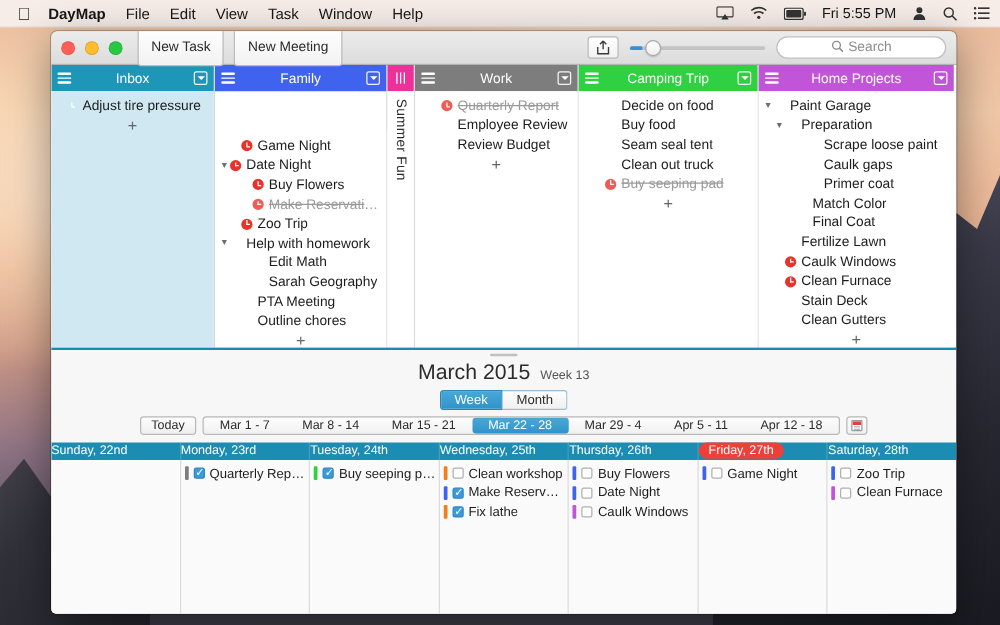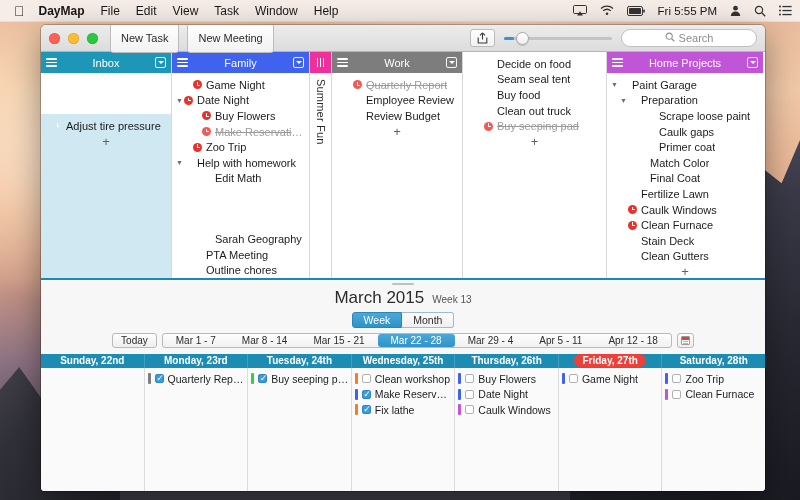--- a/index.html
+++ b/index.html
@@ -190,22 +190,22 @@
     width: 17px; height: 15px; border: 1px solid #b9b9b9; border-radius: 3px;
     background: linear-gradient(to bottom,#fdfdfd,#efefef);
     display: flex; align-items: center; justify-content: center;
   }
   .cal-glyph { width: 9px; height: 9px; border: 1px solid #9a9a9a; border-radius: 1px; background: #fff; position: relative; overflow: hidden; }
   .cal-glyph:before { content:""; position:absolute; left:0; right:0; top:0; height:2.6px; background:#e0413b; }
   .cal-glyph:after { content:""; position:absolute; left:1px; right:1px; top:4px; height:1px; background:#b5b5b5; box-shadow:0 2px 0 #b5b5b5; }
 
   .week-head { display: flex; background: #1d8cb3; margin-top: 6px; flex: 0 0 14px; }
   .week-head .dh {
-    flex: 1; text-align: center; color: #fff; font-size: 10px; line-height: 14px;
-    border-right: 1px solid rgba(255,255,255,.16); position: relative; font-weight: bold;
+    flex: 1; color: #fff; font-size: 10px; line-height: 14px;
+    border-right: 1px solid rgba(255,255,255,.16); position: relative;
   }
   .week-head .dh:last-child { border-right: none; }
   .week-head .dh.today span {
     background: #ec4038; border-radius: 7px; padding: 1px 8px; display: inline-block; line-height: 11px;
   }
   .week-body { flex: 1; display: flex; background: #fafafa; }
   .daycol { flex: 1; border-right: 1px solid #dcdcdc; padding: 3px 2px 0 3px; min-width: 0; }
   .daycol:last-child { border-right: none; }
   .ev { display: flex; align-items: center; height: 15.5px; font-size: 10.5px; color: #1c1c1c; white-space: nowrap; }
   .ev .bar { width: 3px; height: 11px; flex: 0 0 3px; margin-right: 4px; border-radius: 1px; }
@@ -315,40 +315,40 @@
               <circle cx="4.2" cy="4.2" r="3.1" fill="none" stroke="#8d8d8d" stroke-width="1.1"></circle>
               <line x1="6.5" y1="6.5" x2="9.4" y2="9.4" stroke="#8d8d8d" stroke-width="1.2"></line>
             </svg>
         </span>
         <span>Search</span>
       </div>
     </div>
   </div>
 
   <div id="board">
-      <div class="col" style="flex: 0 0 131px; gap: 41px;">
+      <div class="col" style="flex: 0 0 131px;">
         <div class="col-head" style="background: rgb(29, 150, 184);">
           <span class="ham">
             <i></i>
             <i></i>
             <i></i>
           </span>
           <span class="title">Inbox</span>
           <span class="disc"></span>
         </div>
         <div class="col-body" style="background: rgb(207, 232, 242);">
           <div class="task" style="padding-left: 3px;">
             <span class="tri"></span>
             <span class="alarm none"></span>
             <span class="lbl">Adjust tire pressure</span>
           </div>
           <div class="plus">+</div>
         </div>
       </div>
-      <div class="col" style="flex: 0 0 138px;">
+      <div class="col" style="flex: 0 0 138px; gap: 32px;">
         <div class="col-head" style="background: rgb(64, 99, 239);">
           <span class="ham">
             <i></i>
             <i></i>
             <i></i>
           </span>
           <span class="title">Family</span>
           <span class="disc"></span>
         </div>
         <div class="col-body" style="background: rgb(255, 255, 255);">
@@ -380,21 +380,21 @@
           <div class="task" style="padding-left: 3px;">
             <span class="tri">▼</span>
             <span class="alarm none"></span>
             <span class="lbl">Help with homework</span>
           </div>
           <div class="task" style="padding-left: 21px;">
             <span class="tri"></span>
             <span class="alarm none"></span>
             <span class="lbl">Edit Math</span>
           </div>
-          <div class="task" style="padding-left: 21px; margin-top: 45px;">
+          <div class="task" style="padding-left: 21px;">
             <span class="tri"></span>
             <span class="alarm none"></span>
             <span class="lbl">Sarah Geography</span>
           </div>
           <div class="task" style="padding-left: 12px;">
             <span class="tri"></span>
             <span class="alarm none"></span>
             <span class="lbl">PTA Meeting</span>
           </div>
           <div class="task" style="padding-left: 12px;">
@@ -440,35 +440,44 @@
           </div>
           <div class="task" style="padding-left: 12px;">
             <span class="tri"></span>
             <span class="alarm none"></span>
             <span class="lbl">Review Budget</span>
           </div>
           <div class="plus">+</div>
         </div>
       </div>
       <div class="col" style="flex: 0 0 144px;">
+        <div class="col-head" style="background: rgb(47, 209, 66);">
+          <span class="ham">
+            <i></i>
+            <i></i>
+            <i></i>
+          </span>
+          <span class="title">Camping Trip</span>
+          <span class="disc"></span>
+        </div>
         <div class="col-body" style="background: rgb(255, 255, 255);">
           <div class="task" style="padding-left: 12px;">
             <span class="tri"></span>
             <span class="alarm none"></span>
             <span class="lbl">Decide on food</span>
           </div>
           <div class="task" style="padding-left: 12px;">
             <span class="tri"></span>
             <span class="alarm none"></span>
+            <span class="lbl">Buy food</span>
+          </div>
+          <div class="task" style="padding-left: 12px;">
+            <span class="tri"></span>
+            <span class="alarm none"></span>
             <span class="lbl">Seam seal tent</span>
-          </div>
-          <div class="task" style="padding-left: 12px;">
-            <span class="tri"></span>
-            <span class="alarm none"></span>
-            <span class="lbl">Buy food</span>
           </div>
           <div class="task" style="padding-left: 12px;">
             <span class="tri"></span>
             <span class="alarm none"></span>
             <span class="lbl">Clean out truck</span>
           </div>
           <div class="task done" style="padding-left: 12px;">
             <span class="tri"></span>
             <span class="alarm"></span>
             <span class="lbl">Buy seeping pad</span>

